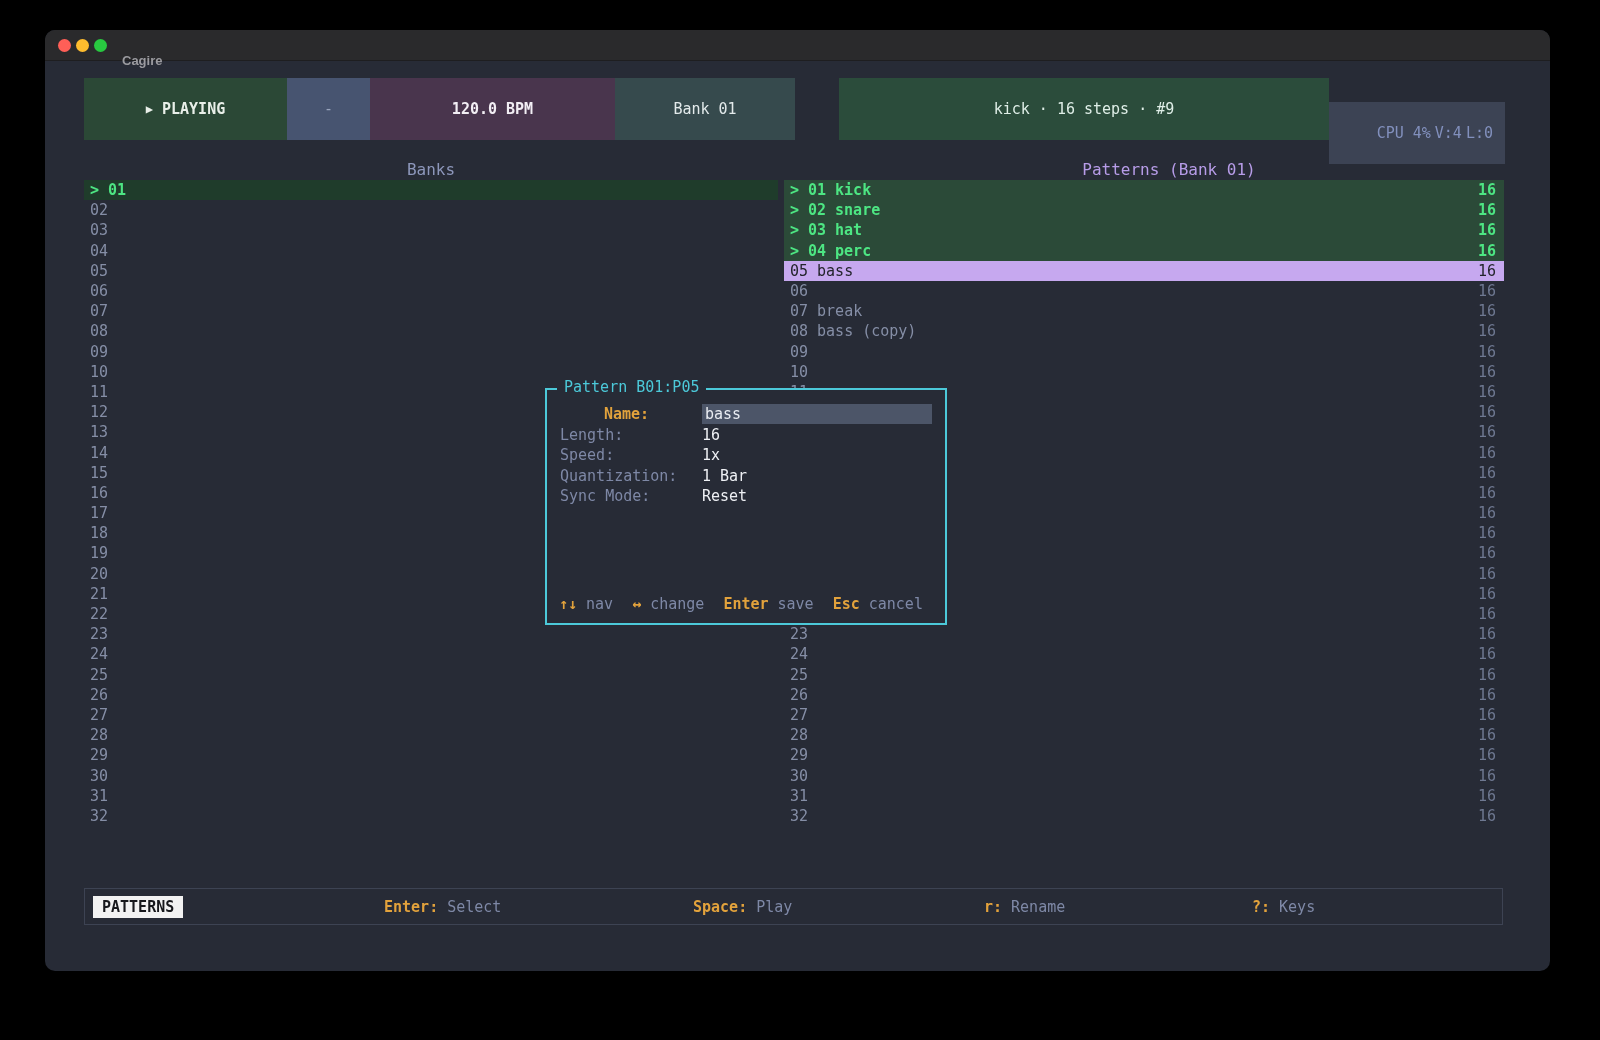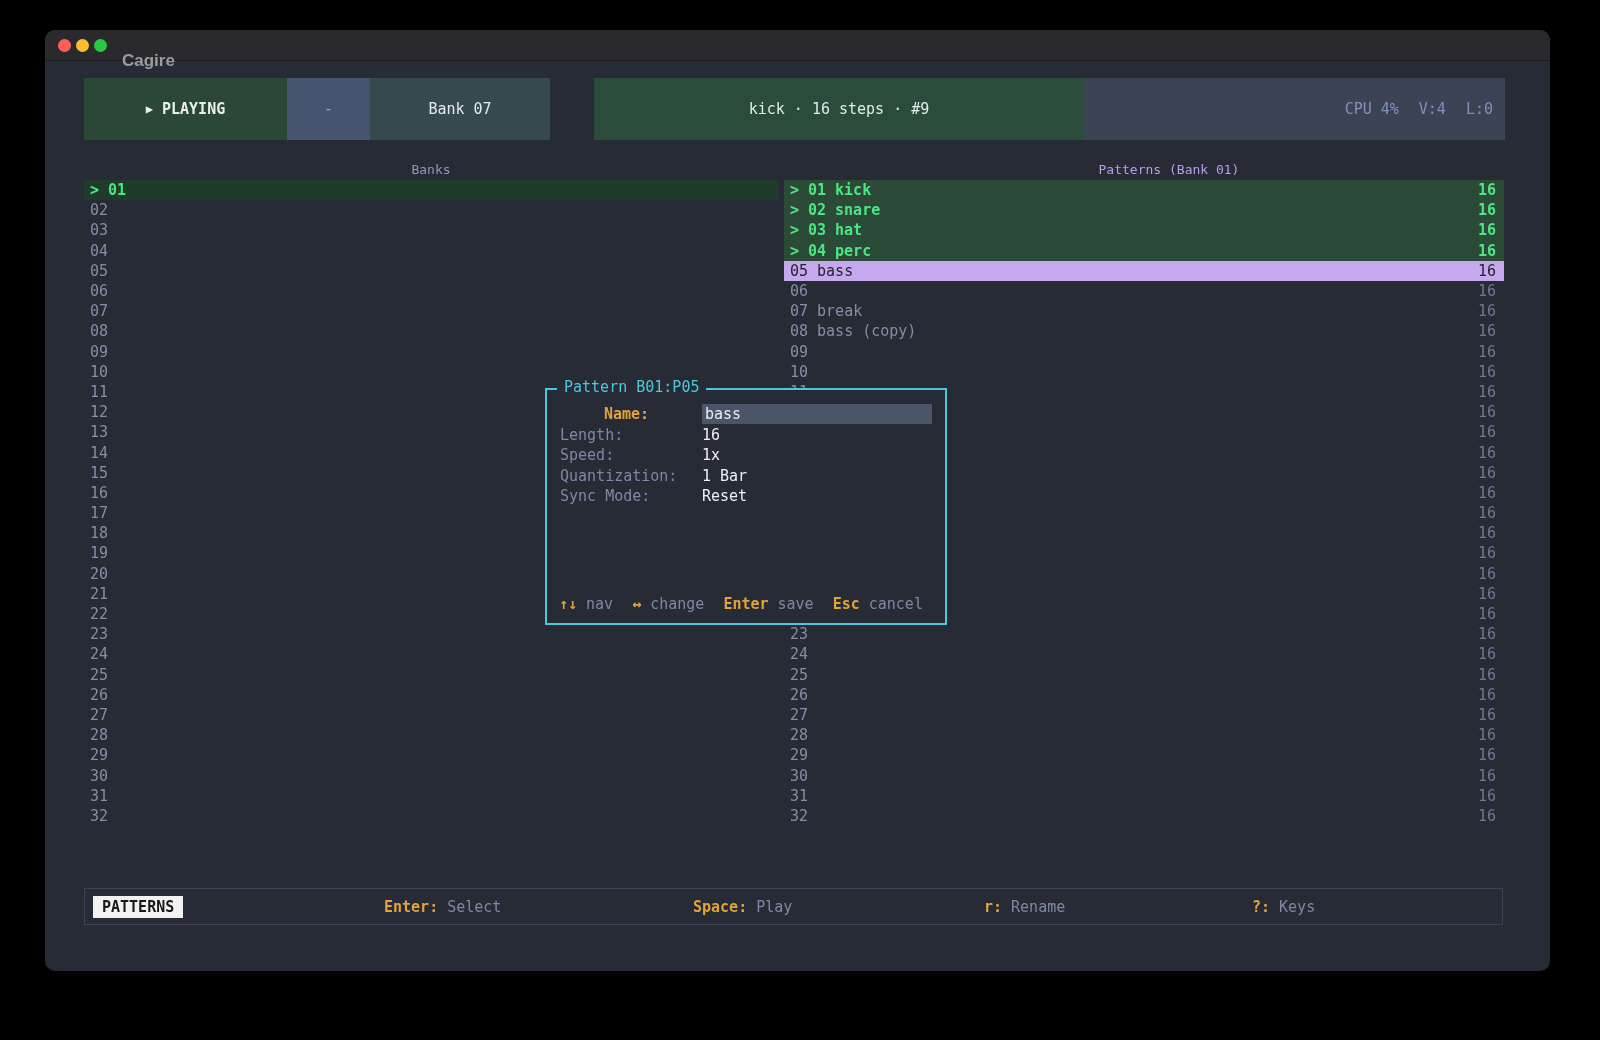--- a/index.html
+++ b/index.html
@@ -26,38 +26,38 @@
 
   
   .titlebar{position:absolute;left:0;top:0;width:100%;height:31px;
     background:var(--c-titlebar);border-bottom:1px solid #1e1e20;
     display:flex;align-items:center;}
   .light{width:13px;height:13px;border-radius:50%;margin-left:5px;}
   .light:first-child{margin-left:13px;}
   .light.red{background:#ff5f57;}
   .light.yellow{background:#febc2e;}
   .light.green{background:#28c840;}
-  .win-title{margin-left:15px;color:#9b9ba0;font-size:17px;font-weight:700;
+  .win-title{margin-left:15px;color:#9b9ba0;font-size:13px;font-weight:700;
     font-family:"Liberation Sans", sans-serif;margin-top:31px;}
 
   
   .topbar{position:absolute;left:39px;top:48px;width:1421px;height:62px;
     display:flex;font-size:15px;}
   .seg{display:flex;align-items:center;justify-content:center;height:100%;}
   .seg-transport{width:203px;background:var(--c-transport);color:#e9efe9;font-weight:600;gap:9px;}
   .seg-transport .play-glyph{font-size:12px;}
   .seg-dash{width:83px;background:var(--c-dash);color:#9aa5bd;}
   .seg-bpm{width:245px;background:var(--c-bpm);color:#f2eef4;font-weight:700;}
   .seg-bank{width:180px;background:var(--c-bank);color:#e3eaeb;}
   .seg-patinfo{width:490px;background:var(--c-patinfo);color:#dfeee7;margin-left:44px;}
   .seg-stats{flex:1;background:var(--c-stats);color:var(--c-stats-text);
-    justify-content:flex-end;gap:20px;padding-right:12px;}
+    justify-content:flex-end;gap:4px;padding-right:12px;margin-top:24px;}
 
   
-  .col-header{position:absolute;top:130px;height:20px;font-size:13px;
+  .col-header{position:absolute;top:130px;height:20px;font-size:16px;
     text-align:center;line-height:20px;}
   .banks-header{left:39px;width:694px;color:var(--c-banks-header);}
   .patterns-header{left:764px;width:720px;color:var(--c-patterns-header);}
   .list{position:absolute;top:150px;}
   .banks-list{left:39px;width:694px;}
   .patterns-list{left:739px;width:720px;}
   .row{height:20.2px;display:flex;align-items:center;
     padding:0 8px 0 6px;font-size:15px;color:var(--c-row);}
   .row .marker{width:18px;flex:0 0 18px;}
   .row .name{margin-left:9px;white-space:pre;}
@@ -108,22 +108,25 @@
   </div>
 
   <div class="topbar">
     <div class="seg seg-transport">
       <span class="play-glyph">▶</span>
       <span>PLAYING</span>
     </div>
     <div class="seg seg-dash">
       <span>-</span>
     </div>
+    <div class="seg seg-bpm">
+      <span>120.0 BPM</span>
+    </div>
     <div class="seg seg-bank">
-      <span>Bank 07</span>
+      <span>Bank 01</span>
     </div>
     <div class="seg seg-patinfo">
       <span>kick · 16 steps · #9</span>
     </div>
     <div class="seg seg-stats">
       <span>CPU 4%</span>
       <span>V:4</span>
       <span>L:0</span>
     </div>
   </div>

